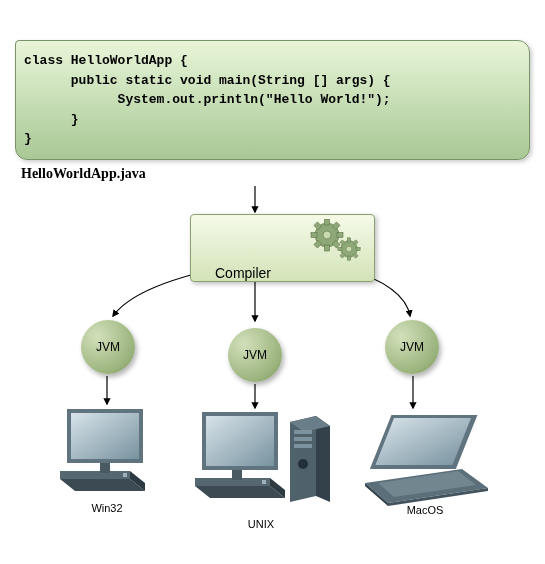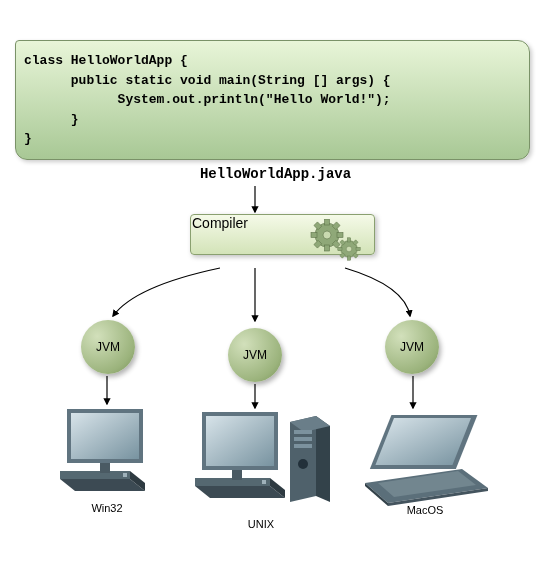--- a/index.html
+++ b/index.html
@@ -32,44 +32,43 @@
     padding: 10px 8px;
     font-family: "Courier New", monospace;
     font-size: 13px;
     font-weight: bold;
     line-height: 1.5;
     white-space: pre;
     color: #000;
     box-shadow: 2px 2px 4px rgba(0,0,0,0.2);
   }
   .filename {
-    font-family: Liberation Mono, monospace;
+    font-family: Liberation Serif, serif;
     font-weight: bold;
     font-size: 14px;
     margin: 6px 0 0 6px;
-    text-align: center;
   }
   .diagram {
     position: relative;
     height: 360px;
     margin-top: 4px;
   }
   .compiler-box {
     position: absolute;
     left: 175px;
     top: 28px;
     width: 185px;
-    height: 41px;
+    height: 68px;
     background: linear-gradient(#f5fae8, #d3e3b8);
     border: 1px solid #8aa070;
     border-radius: 4px;
     box-shadow: 2px 2px 5px rgba(0,0,0,0.25);
     display: flex;
-    align-items: flex-start;
-    padding-left: 1px;
+    align-items: flex-end;
+    padding-left: 24px;
     font-size: 14px;
     box-sizing: border-box;
   }
   .gears {
     position: absolute;
     right: 10px;
     top: 4px;
   }
   .jvm-circle {
     position: absolute;

